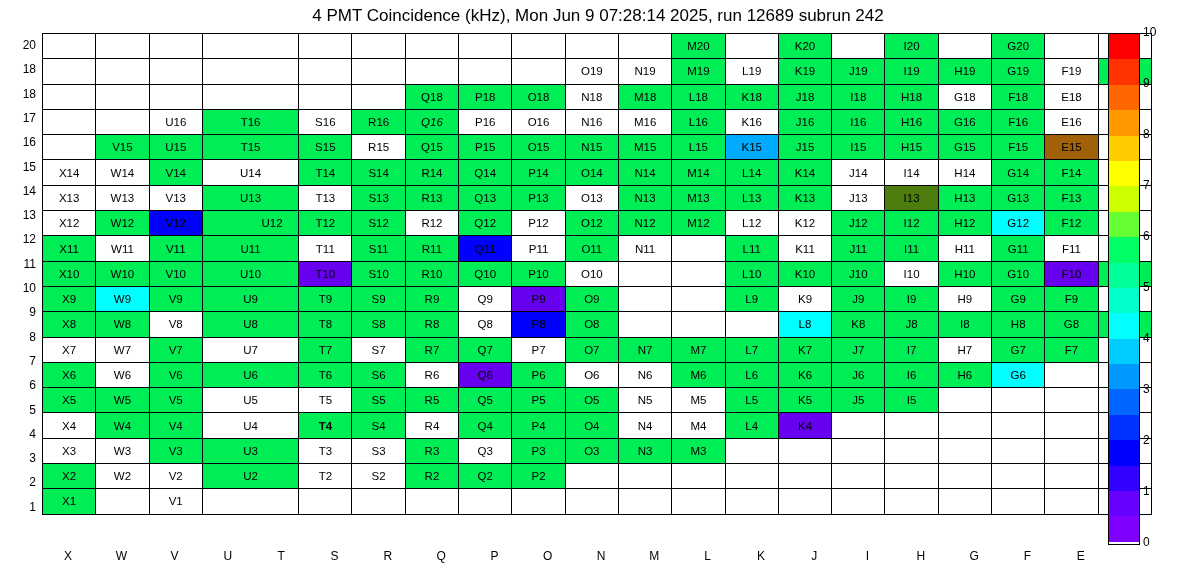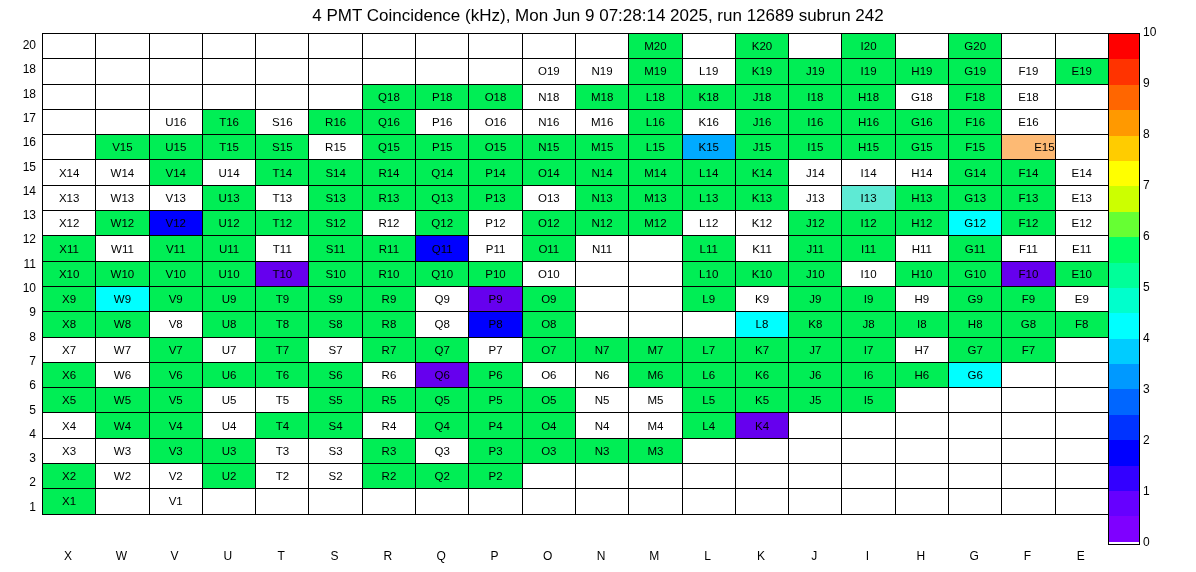--- a/index.html
+++ b/index.html
@@ -90,21 +90,21 @@
             <td style="background: rgb(255, 255, 255); width: 52.3px;">E18</td>
             <td style="background: rgb(255, 255, 255); width: 52.3px;"></td>
           </tr>
           <tr>
             <td style="background: rgb(255, 255, 255); width: 52.3px;"></td>
             <td style="background: rgb(255, 255, 255); width: 52.3px;"></td>
             <td style="background: rgb(255, 255, 255); width: 52.3px;">U16</td>
             <td style="background: rgb(0, 238, 85); width: 52.3px;">T16</td>
             <td style="background: rgb(255, 255, 255); width: 52.3px;">S16</td>
             <td style="background: rgb(0, 238, 85); width: 52.3px;">R16</td>
-            <td style="background: rgb(0, 238, 85); width: 52.3px;">Q16</td>
+            <td style="background: rgb(0, 238, 85); width: 52.3px; font-style: italic;">Q16</td>
             <td style="background: rgb(255, 255, 255); width: 52.3px;">P16</td>
             <td style="background: rgb(255, 255, 255); width: 52.3px;">O16</td>
             <td style="background: rgb(255, 255, 255); width: 52.3px;">N16</td>
             <td style="background: rgb(255, 255, 255); width: 52.3px;">M16</td>
             <td style="background: rgb(0, 238, 85); width: 52.3px;">L16</td>
             <td style="background: rgb(255, 255, 255); width: 52.3px;">K16</td>
             <td style="background: rgb(0, 238, 85); width: 52.3px;">J16</td>
             <td style="background: rgb(0, 238, 85); width: 52.3px;">I16</td>
             <td style="background: rgb(0, 238, 85); width: 52.3px;">H16</td>
             <td style="background: rgb(0, 238, 85); width: 52.3px;">G16</td>
@@ -124,21 +124,21 @@
             <td style="background: rgb(0, 238, 85); width: 52.3px;">O15</td>
             <td style="background: rgb(0, 238, 85); width: 52.3px;">N15</td>
             <td style="background: rgb(0, 238, 85); width: 52.3px;">M15</td>
             <td style="background: rgb(0, 238, 85); width: 52.3px;">L15</td>
             <td style="background: rgb(0, 170, 255); width: 52.3px;">K15</td>
             <td style="background: rgb(0, 238, 85); width: 52.3px;">J15</td>
             <td style="background: rgb(0, 238, 85); width: 52.3px;">I15</td>
             <td style="background: rgb(0, 238, 85); width: 52.3px;">H15</td>
             <td style="background: rgb(0, 238, 85); width: 52.3px;">G15</td>
             <td style="background: rgb(0, 238, 85); width: 52.3px;">F15</td>
-            <td style="background: #fdba74; width: 52.3px; text-align: right;">E15</td>
+            <td style="background: #a16207; width: 52.3px;">E15</td>
             <td style="background: rgb(255, 255, 255); width: 52.3px;"></td>
           </tr>
           <tr>
             <td style="background: rgb(255, 255, 255); width: 52.3px;">X14</td>
             <td style="background: rgb(255, 255, 255); width: 52.3px;">W14</td>
             <td style="background: rgb(0, 238, 85); width: 52.3px;">V14</td>
             <td style="background: rgb(255, 255, 255); width: 52.3px;">U14</td>
             <td style="background: rgb(0, 238, 85); width: 52.3px;">T14</td>
             <td style="background: rgb(0, 238, 85); width: 52.3px;">S14</td>
             <td style="background: rgb(0, 238, 85); width: 52.3px;">R14</td>
@@ -165,31 +165,31 @@
             <td style="background: rgb(0, 238, 85); width: 52.3px;">S13</td>
             <td style="background: rgb(0, 238, 85); width: 52.3px;">R13</td>
             <td style="background: rgb(0, 238, 85); width: 52.3px;">Q13</td>
             <td style="background: rgb(0, 238, 85); width: 52.3px;">P13</td>
             <td style="background: rgb(255, 255, 255); width: 52.3px;">O13</td>
             <td style="background: rgb(0, 238, 85); width: 52.3px;">N13</td>
             <td style="background: rgb(0, 238, 85); width: 52.3px;">M13</td>
             <td style="background: rgb(0, 238, 85); width: 52.3px;">L13</td>
             <td style="background: rgb(0, 238, 85); width: 52.3px;">K13</td>
             <td style="background: rgb(255, 255, 255); width: 52.3px;">J13</td>
-            <td style="background: #5eead4; width: 52.3px;">I13</td>
+            <td style="background: #4d7c0f; width: 52.3px;">I13</td>
             <td style="background: rgb(0, 238, 85); width: 52.3px;">H13</td>
             <td style="background: rgb(0, 238, 85); width: 52.3px;">G13</td>
             <td style="background: rgb(0, 238, 85); width: 52.3px;">F13</td>
             <td style="background: rgb(255, 255, 255); width: 52.3px;">E13</td>
           </tr>
           <tr>
             <td style="background: rgb(255, 255, 255); width: 52.3px;">X12</td>
             <td style="background: rgb(0, 238, 85); width: 52.3px;">W12</td>
             <td style="background: rgb(0, 0, 255); width: 52.3px;">V12</td>
-            <td style="background: rgb(0, 238, 85); width: 52.3px;">U12</td>
+            <td style="background: rgb(0, 238, 85); width: 52.3px; padding-left: 43px;">U12</td>
             <td style="background: rgb(0, 238, 85); width: 52.3px;">T12</td>
             <td style="background: rgb(0, 238, 85); width: 52.3px;">S12</td>
             <td style="background: rgb(255, 255, 255); width: 52.3px;">R12</td>
             <td style="background: rgb(0, 238, 85); width: 52.3px;">Q12</td>
             <td style="background: rgb(255, 255, 255); width: 52.3px;">P12</td>
             <td style="background: rgb(0, 238, 85); width: 52.3px;">O12</td>
             <td style="background: rgb(0, 238, 85); width: 52.3px;">N12</td>
             <td style="background: rgb(0, 238, 85); width: 52.3px;">M12</td>
             <td style="background: rgb(255, 255, 255); width: 52.3px;">L12</td>
             <td style="background: rgb(255, 255, 255); width: 52.3px;">K12</td>
@@ -352,21 +352,21 @@
             <td style="background: rgb(255, 255, 255); width: 52.3px;"></td>
             <td style="background: rgb(255, 255, 255); width: 52.3px;"></td>
             <td style="background: rgb(255, 255, 255); width: 52.3px;"></td>
             <td style="background: rgb(255, 255, 255); width: 52.3px;"></td>
           </tr>
           <tr>
             <td style="background: rgb(255, 255, 255); width: 52.3px;">X4</td>
             <td style="background: rgb(0, 238, 85); width: 52.3px;">W4</td>
             <td style="background: rgb(0, 238, 85); width: 52.3px;">V4</td>
             <td style="background: rgb(255, 255, 255); width: 52.3px;">U4</td>
-            <td style="background: rgb(0, 238, 85); width: 52.3px;">T4</td>
+            <td style="background: rgb(0, 238, 85); width: 52.3px; font-weight: bold;">T4</td>
             <td style="background: rgb(0, 238, 85); width: 52.3px;">S4</td>
             <td style="background: rgb(255, 255, 255); width: 52.3px;">R4</td>
             <td style="background: rgb(0, 238, 85); width: 52.3px;">Q4</td>
             <td style="background: rgb(0, 238, 85); width: 52.3px;">P4</td>
             <td style="background: rgb(0, 238, 85); width: 52.3px;">O4</td>
             <td style="background: rgb(255, 255, 255); width: 52.3px;">N4</td>
             <td style="background: rgb(255, 255, 255); width: 52.3px;">M4</td>
             <td style="background: rgb(0, 238, 85); width: 52.3px;">L4</td>
             <td style="background: rgb(102, 0, 238); width: 52.3px;">K4</td>
             <td style="background: rgb(255, 255, 255); width: 52.3px;"></td>

